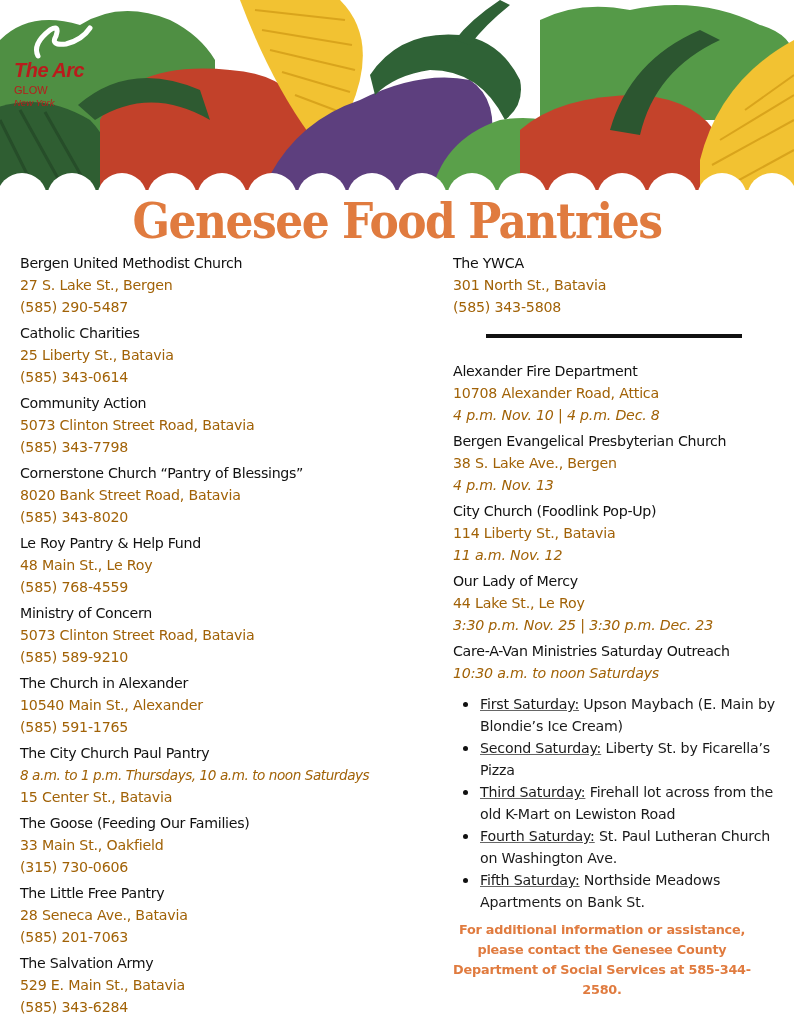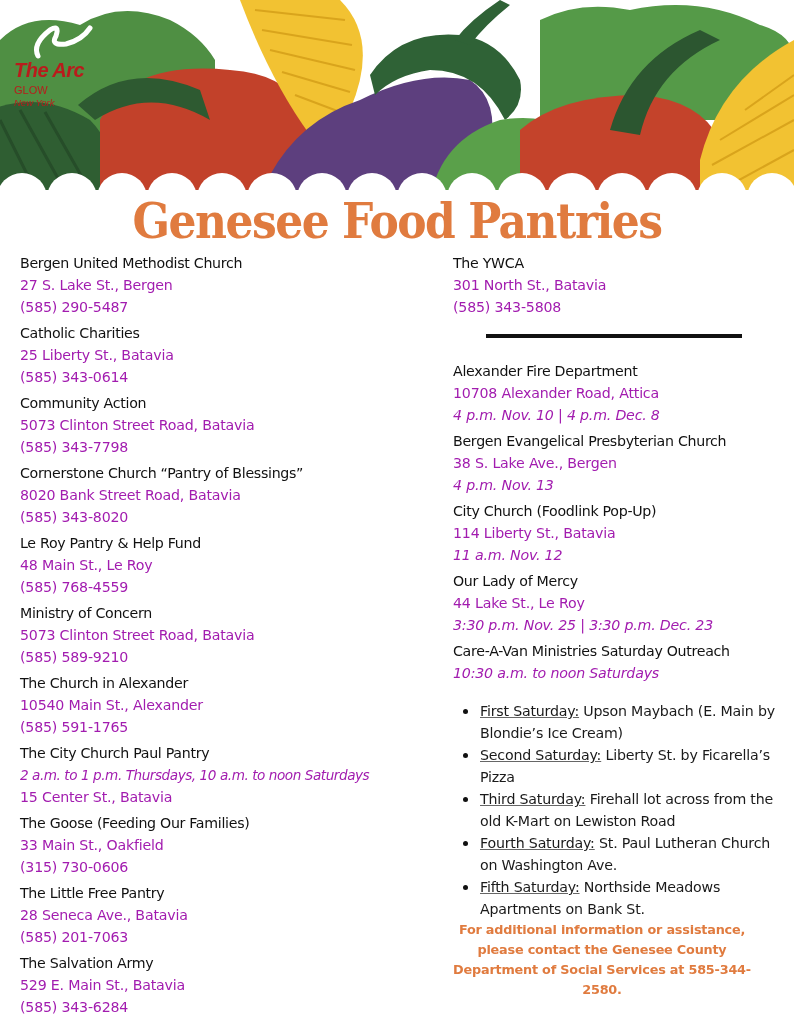--- a/index.html
+++ b/index.html
@@ -18,28 +18,28 @@
   .title { position: absolute; left: 0; top: 192px; width: 794px; text-align: center;
     font-family: "DejaVu Serif", serif; font-weight: bold; font-size: 44px; letter-spacing: -1.5px;
     color: #e07b3f; transform: scaleY(1.12); transform-origin: top center; }
 
   .col { position: absolute; top: 252px; }
   .col-left { left: 20px; width: 420px; }
   .col-right { left: 453px; width: 330px; }
 
   .entry { margin-bottom: 4px; }
   .entry .name { font-weight: normal; font-size: 14.2px; line-height: 22px; letter-spacing: -0.3px; white-space: nowrap; }
-  .entry .line { font-size: 14.2px; line-height: 22px; letter-spacing: -0.2px; white-space: nowrap; color: #a21caf; }
+  .entry .line { font-size: 14.2px; line-height: 22px; letter-spacing: -0.2px; white-space: nowrap; color: #a16207; }
   .entry .italic { font-style: italic; }
   .col-left .entry .italic { font-size: 13.6px; letter-spacing: -0.45px; }
   .col-right .entry .name.wrap { white-space: normal; }
 
   .divider { height: 4px; background: #111; width: 256px; margin: 16px 0 22px 33px; }
 
-  .bullets { list-style: none; margin-top: 16px; }
+  .bullets { list-style: none; margin-top: 9px; }
   .bullets li { position: relative; padding-left: 27px; font-size: 14.2px; line-height: 22px; letter-spacing: -0.2px; color: #1a1a1a; }
   .bullets li::before { content: ""; position: absolute; left: 10px; top: 9px; width: 5px; height: 5px; border-radius: 50%; background: #111; }
   .bullets .day { text-decoration: underline; text-decoration-color: #666; }
 
   .contact { position: absolute; left: 437px; top: 920px; width: 330px; text-align: center;
     color: #e07b3f; font-weight: bold; font-size: 12.8px; line-height: 20px; letter-spacing: -0.2px; }
 </style>
 </head>
 <body>
 
@@ -140,21 +140,21 @@
     <div class="line">5073 Clinton Street Road, Batavia</div>
     <div class="line">(585) 589-9210</div>
   </div>
   <div class="entry">
     <div class="name">The Church in Alexander</div>
     <div class="line">10540 Main St., Alexander</div>
     <div class="line">(585) 591-1765</div>
   </div>
   <div class="entry">
     <div class="name">The City Church Paul Pantry</div>
-    <div class="line italic">2 a.m. to 1 p.m. Thursdays, 10 a.m. to noon Saturdays</div>
+    <div class="line italic">8 a.m. to 1 p.m. Thursdays, 10 a.m. to noon Saturdays</div>
     <div class="line">15 Center St., Batavia</div>
   </div>
   <div class="entry">
     <div class="name">The Goose (Feeding Our Families)</div>
     <div class="line">33 Main St., Oakfield</div>
     <div class="line">(315) 730-0606</div>
   </div>
   <div class="entry">
     <div class="name">The Little Free Pantry</div>
     <div class="line">28 Seneca Ave., Batavia</div>

